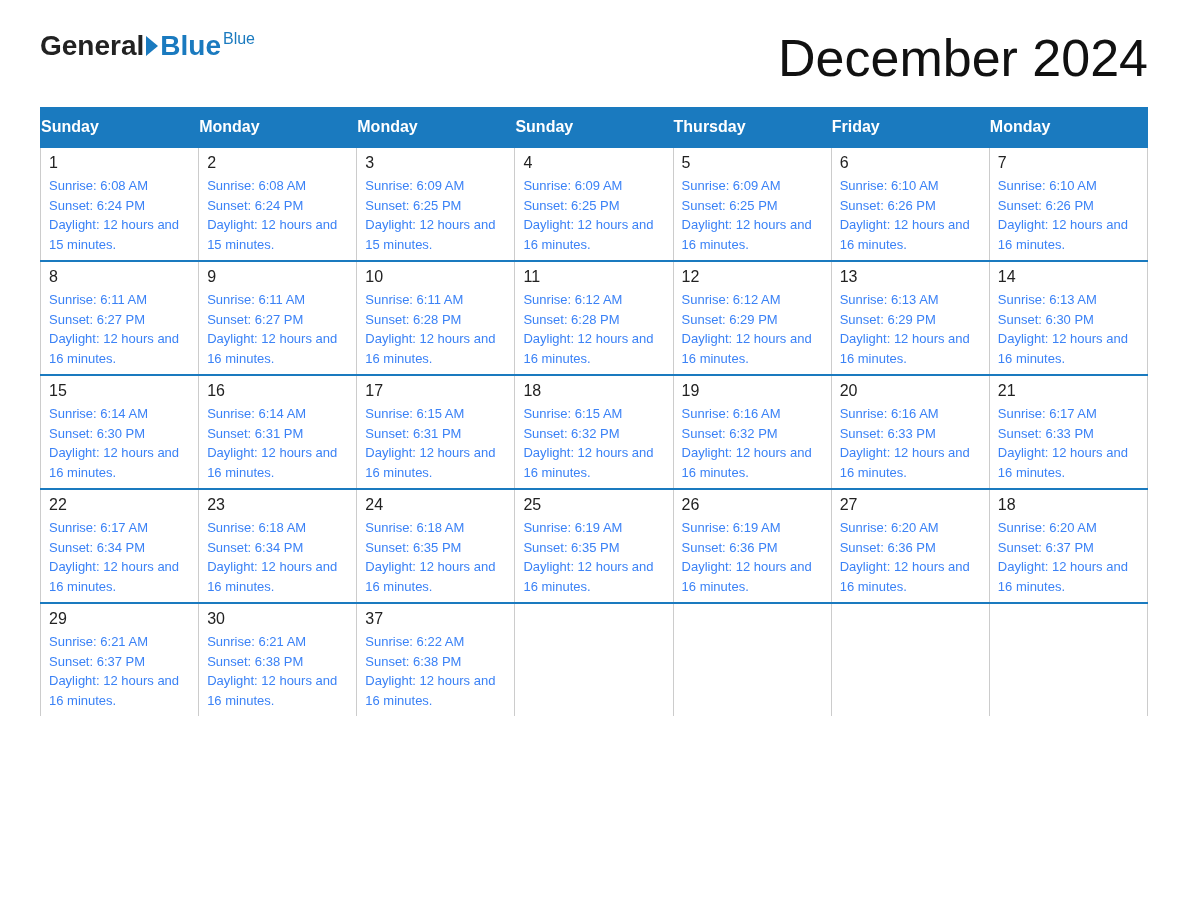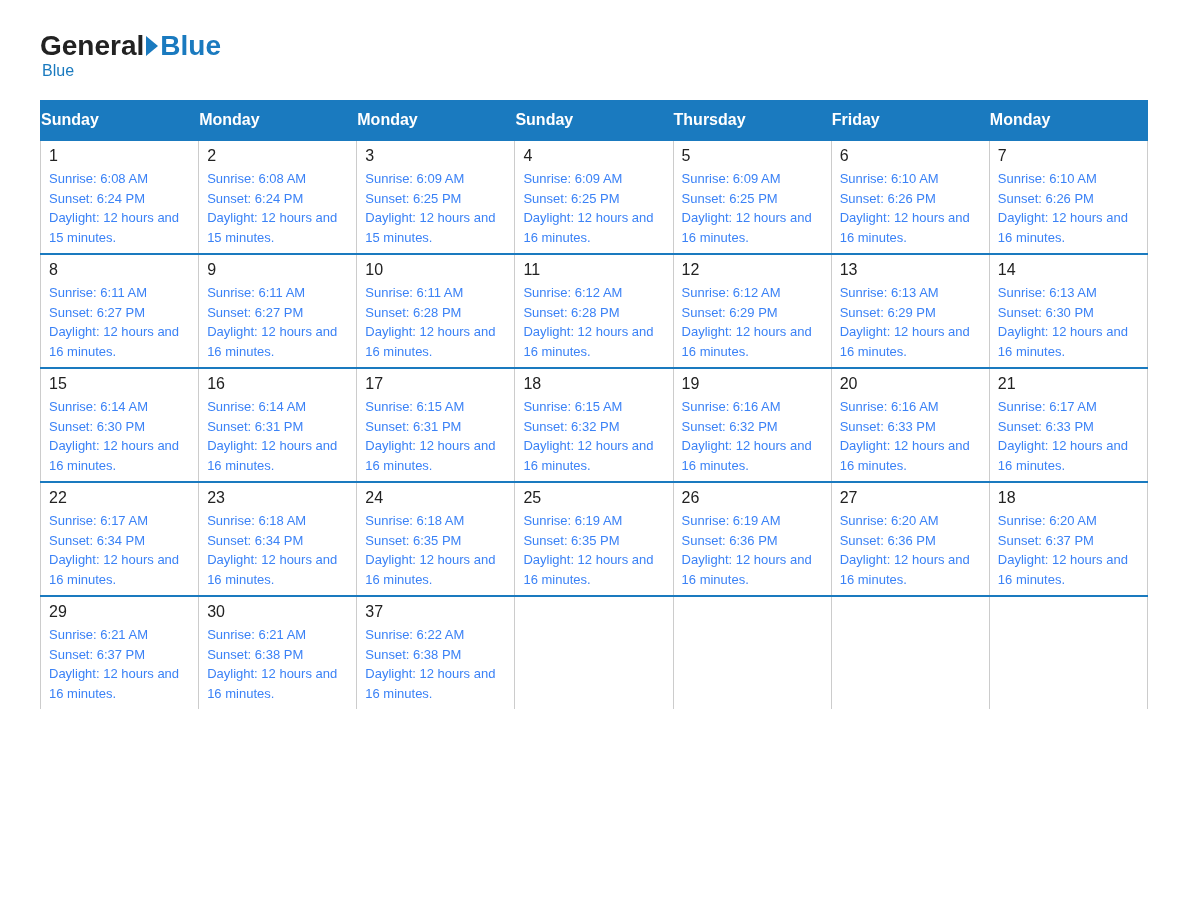--- a/index.html
+++ b/index.html
@@ -10,21 +10,21 @@
       color: #222;
     }
     .header {
       display: flex;
       justify-content: space-between;
       align-items: flex-start;
       margin-bottom: 20px;
     }
     .logo {
       display: flex;
-      flex-direction: column;
+      flex-direction: row;
       align-items: flex-start;
       text-align: center;
     }
     .logo-text {
       display: flex;
       align-items: center;
       font-size: 28px;
       font-weight: bold;
       color: #222;
     }
@@ -108,20 +108,21 @@
 <div class="header">
   <div class="logo">
     <div class="logo-text">
       <span class="logo-general">General</span>
       <span class="logo-arrow"></span>
       <span class="logo-blue">Blue</span>
     </div>
     <div class="logo-subtitle">Blue</div>
   </div>
   <div class="title-block">
+    <div class="month-title">December 2024</div>
   </div>
 </div>
 
 <table>
   <thead>
     <tr>
     <th>Sunday</th>
         <th>Monday</th>
         <th>Monday</th>
         <th>Sunday</th>

